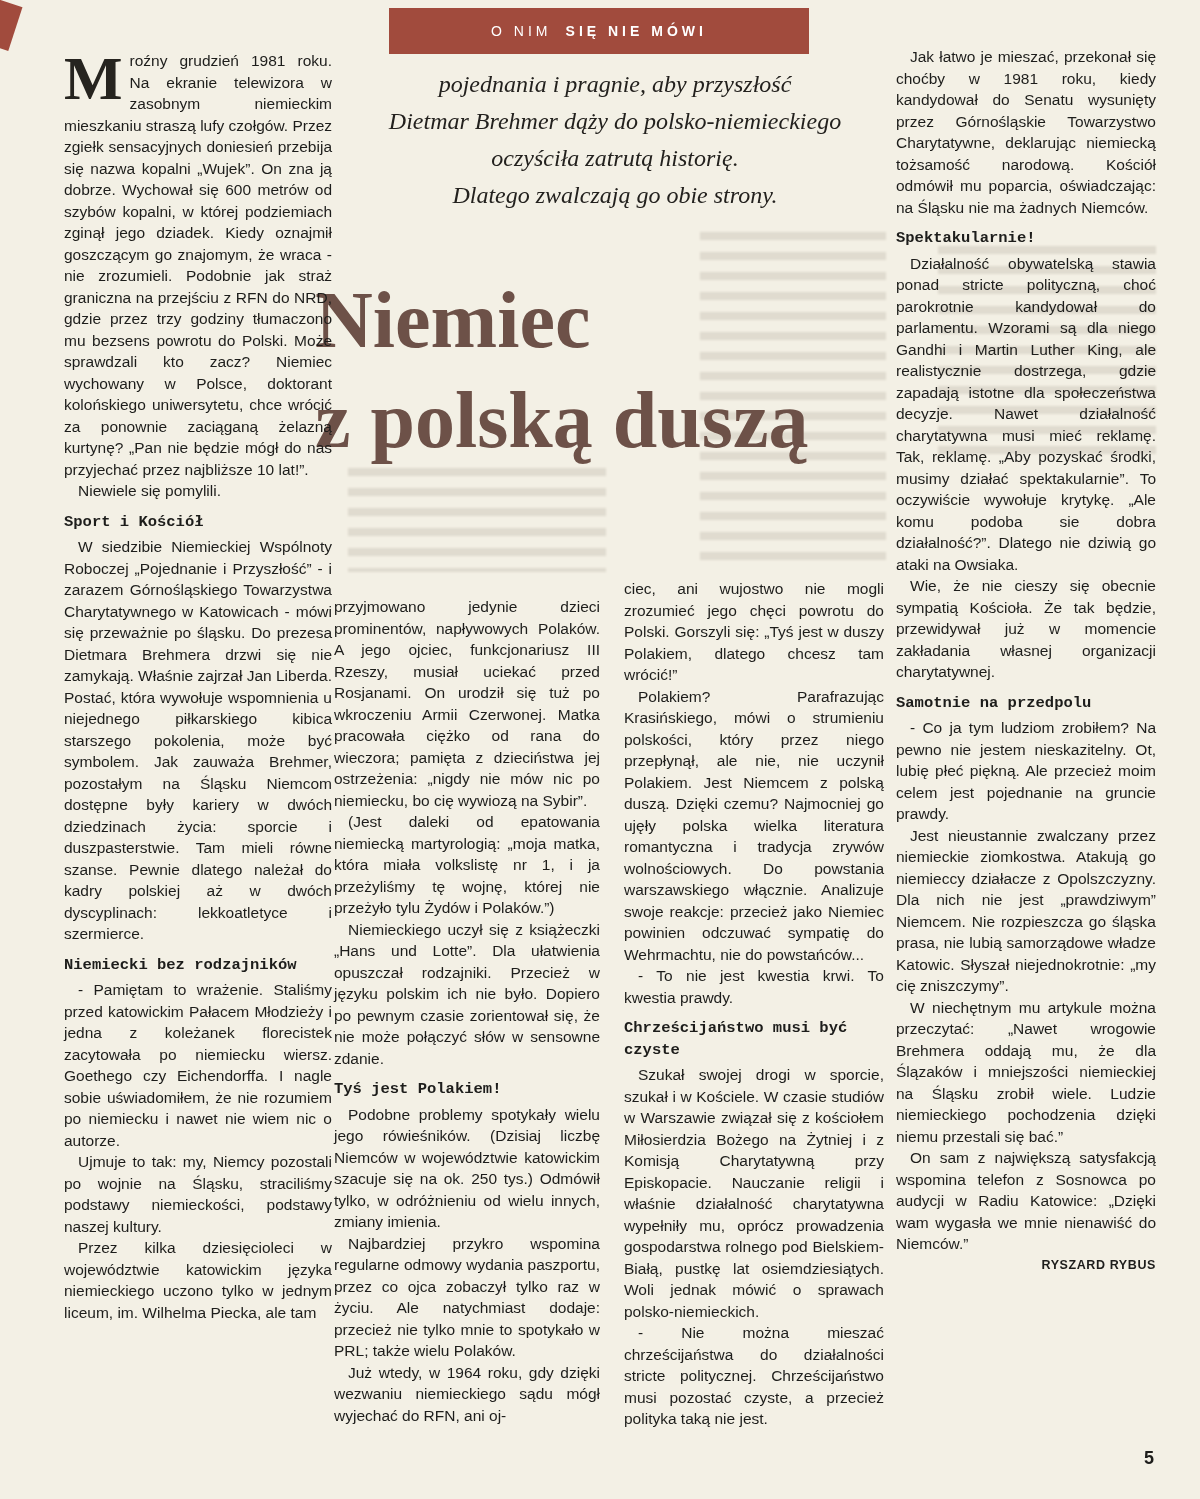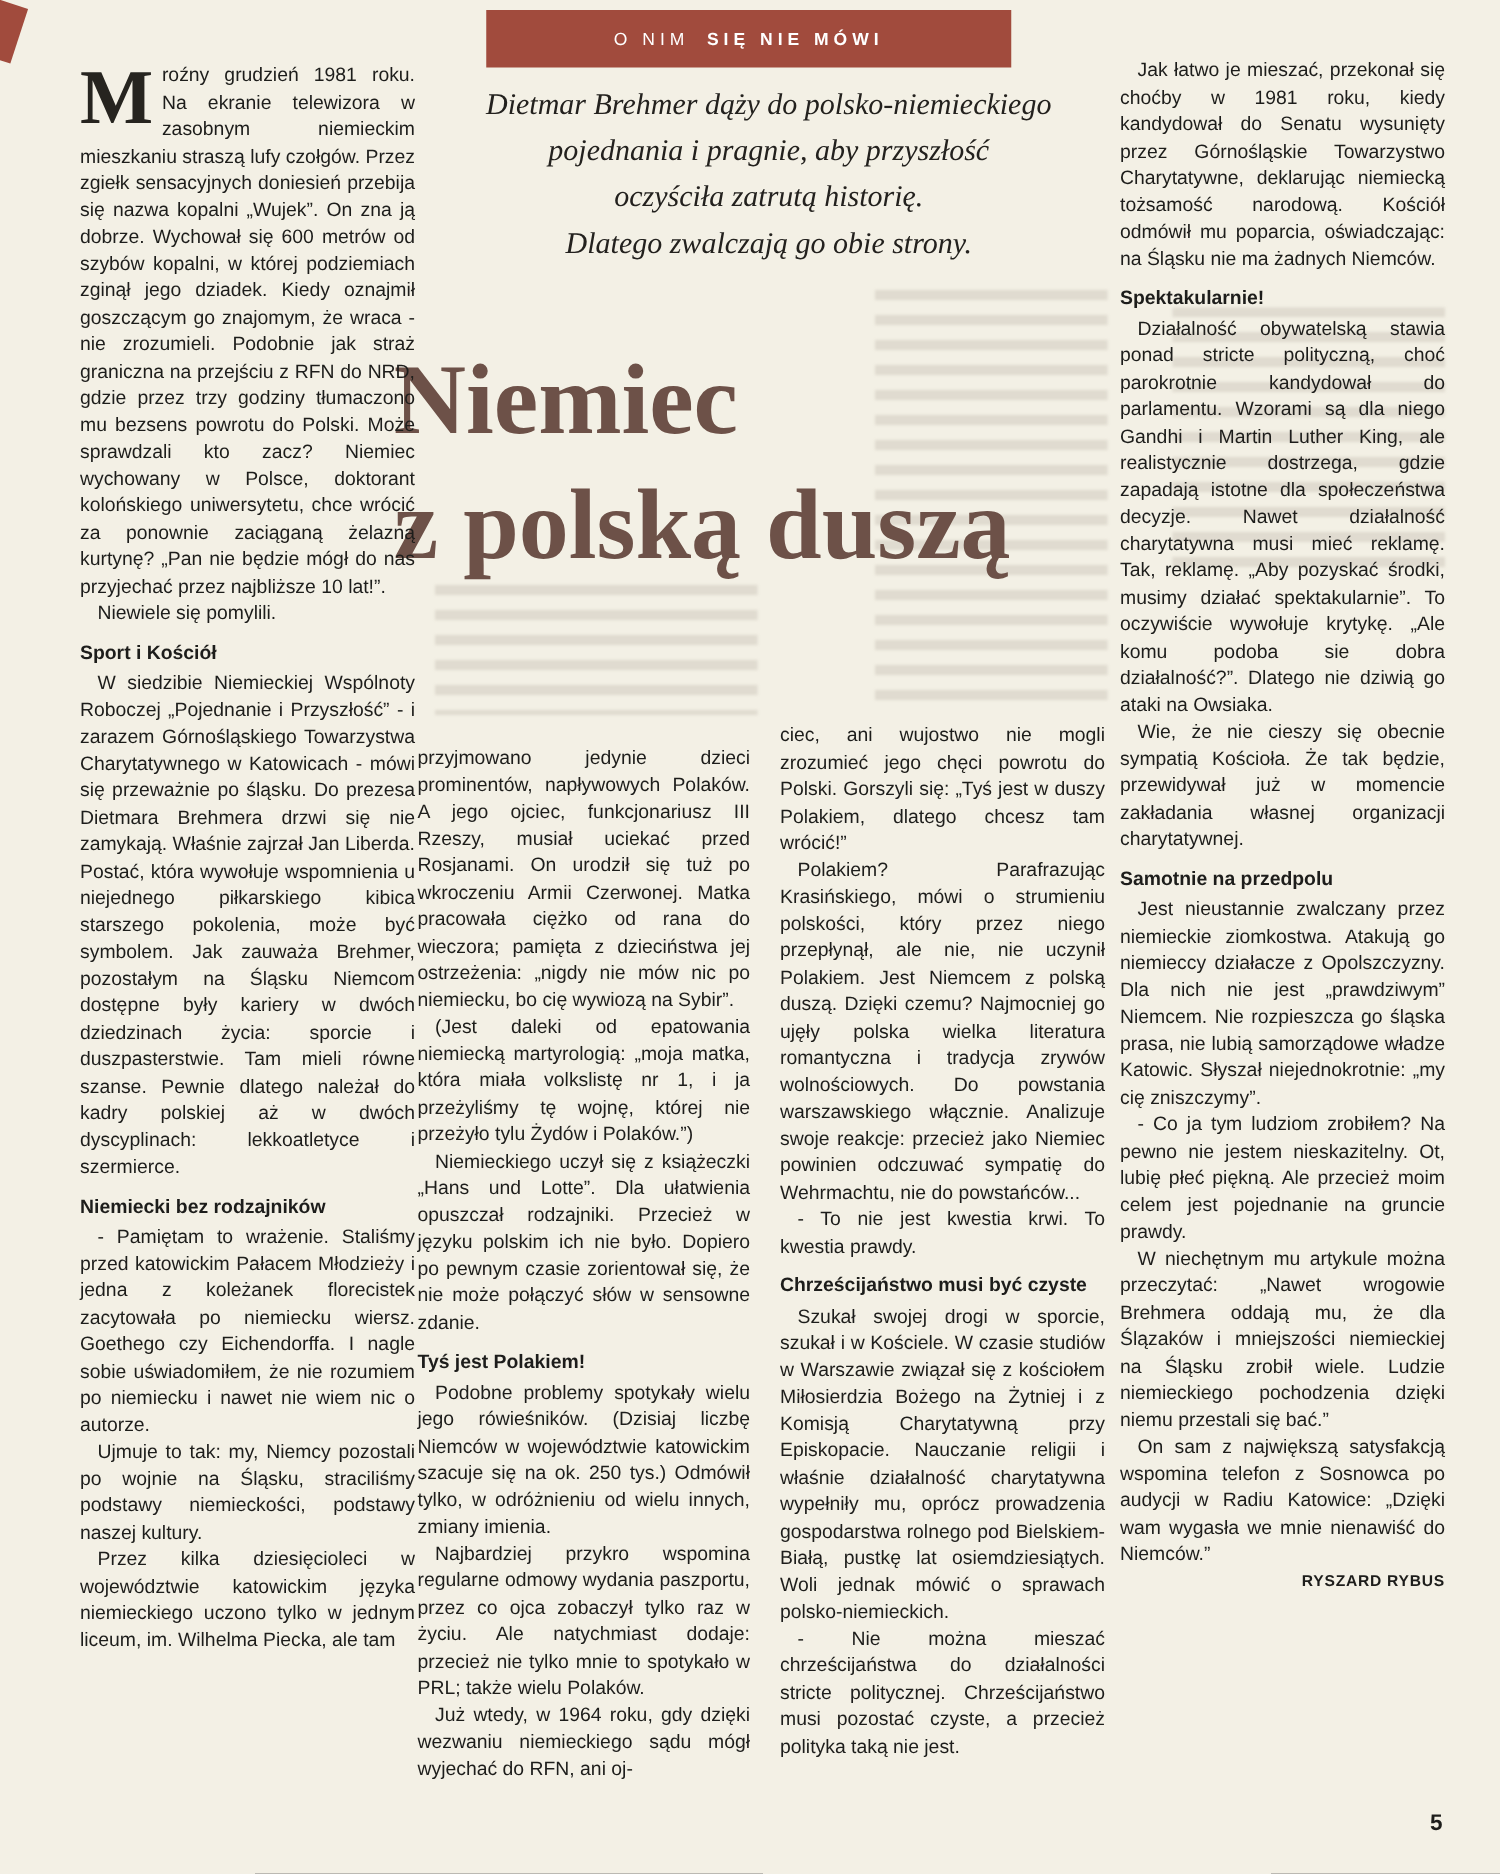--- a/index.html
+++ b/index.html
@@ -52,21 +52,21 @@
   }
   .col p { margin:0; }
   .col p.ind { text-indent:14px; }
   .col1 { left:64px;  top:50px;  width:268px; }
   .col2 { left:334px; top:578px; width:266px;margin-top:18px; }
   .col3 { left:624px; top:578px; width:260px; }
   .col4 { left:896px; top:46px;  width:260px; }
 
   .subhead {
     font-size:15.5px; font-weight:700; text-align:left;
-    margin:10px 0 3px 0; font-family:Liberation Sans, sans-serif;
+    margin:10px 0 3px 0; font-family:Liberation Mono, monospace;
   }
   .dropcap {
     float:left; font-family:"Liberation Serif", serif; font-weight:700;
     font-size:62px; line-height:50px; padding:3px 7px 0 0; color:#26241f;
   }
   .byline {
     margin-top:14px; text-align:right; font-weight:700;
     font-size:12.5px; letter-spacing:0.6px; text-indent:0;
   }
   .pagenum {
@@ -83,22 +83,22 @@
   <div class="ghost g2"></div>
   <div class="ghost g3"></div>
   <div class="corner-mark"></div>
 
   <div class="kicker">
     <span class="k-normal">O NIM</span>
     <span class="k-bold">SIĘ NIE MÓWI</span>
   </div>
 
   <div class="lead">
+    <div>pojednania i pragnie, aby przyszłość</div>
     <div>Dietmar Brehmer dąży do polsko-niemieckiego</div>
-    <div>pojednania i pragnie, aby przyszłość</div>
     <div>oczyściła zatrutą historię.</div>
     <div>Dlatego zwalczają go obie strony.</div>
   </div>
 
   <h1 class="headline">
     <span class="hl1">Niemiec</span>
     <span class="hl2">z polską duszą</span>
   </h1>
 
   <div class="col col1">
@@ -130,22 +130,22 @@
     <p class="ind">Szukał swojej drogi w sporcie, szukał i w Kościele. W czasie studiów w Warszawie związał się z kościołem Miłosierdzia Bożego na Żytniej i z Komisją Charytatywną przy Episkopacie. Nauczanie religii i właśnie działalność charytatywna wypełniły mu, oprócz prowadzenia gospodarstwa rolnego pod Bielskiem-Białą, pustkę lat osiemdziesiątych. Woli jednak mówić o sprawach polsko-niemieckich.</p>
     <p class="ind">- Nie można mieszać chrześcijaństwa do działalności stricte politycznej. Chrześcijaństwo musi pozostać czyste, a przecież polityka taką nie jest.</p>
   </div>
 
   <div class="col col4">
     <p class="ind">Jak łatwo je mieszać, przekonał się choćby w 1981 roku, kiedy kandydował do Senatu wysunięty przez Górnośląskie Towarzystwo Charytatywne, deklarując niemiecką tożsamość narodową. Kościół odmówił mu poparcia, oświadczając: na Śląsku nie ma żadnych Niemców.</p>
     <h2 class="subhead">Spektakularnie!</h2>
     <p class="ind">Działalność obywatelską stawia ponad stricte polityczną, choć parokrotnie kandydował do parlamentu. Wzorami są dla niego Gandhi i Martin Luther King, ale realistycznie dostrzega, gdzie zapadają istotne dla społeczeństwa decyzje. Nawet działalność charytatywna musi mieć reklamę. Tak, reklamę. „Aby pozyskać środki, musimy działać spektakularnie”. To oczywiście wywołuje krytykę. „Ale komu podoba sie dobra działalność?”. Dlatego nie dziwią go ataki na Owsiaka.</p>
     <p class="ind">Wie, że nie cieszy się obecnie sympatią Kościoła. Że tak będzie, przewidywał już w momencie zakładania własnej organizacji charytatywnej.</p>
     <h2 class="subhead">Samotnie na przedpolu</h2>
+    <p class="ind">- Co ja tym ludziom zrobiłem? Na pewno nie jestem nieskazitelny. Ot, lubię płeć piękną. Ale przecież moim celem jest pojednanie na gruncie prawdy.</p>
     <p class="ind">Jest nieustannie zwalczany przez niemieckie ziomkostwa. Atakują go niemieccy działacze z Opolszczyzny. Dla nich nie jest „prawdziwym” Niemcem. Nie rozpieszcza go śląska prasa, nie lubią samorządowe władze Katowic. Słyszał niejednokrotnie: „my cię zniszczymy”.</p>
-    <p class="ind">- Co ja tym ludziom zrobiłem? Na pewno nie jestem nieskazitelny. Ot, lubię płeć piękną. Ale przecież moim celem jest pojednanie na gruncie prawdy.</p>
     <p class="ind">W niechętnym mu artykule można przeczytać: „Nawet wrogowie Brehmera oddają mu, że dla Ślązaków i mniejszości niemieckiej na Śląsku zrobił wiele. Ludzie niemieckiego pochodzenia dzięki niemu przestali się bać.”</p>
     <p class="ind">On sam z największą satysfakcją wspomina telefon z Sosnowca po audycji w Radiu Katowice: „Dzięki wam wygasła we mnie nienawiść do Niemców.”</p>
     <p class="byline">RYSZARD RYBUS</p>
   </div>
 
   <div class="pagenum">5</div>
 
 </div>
 
 </body></html>

